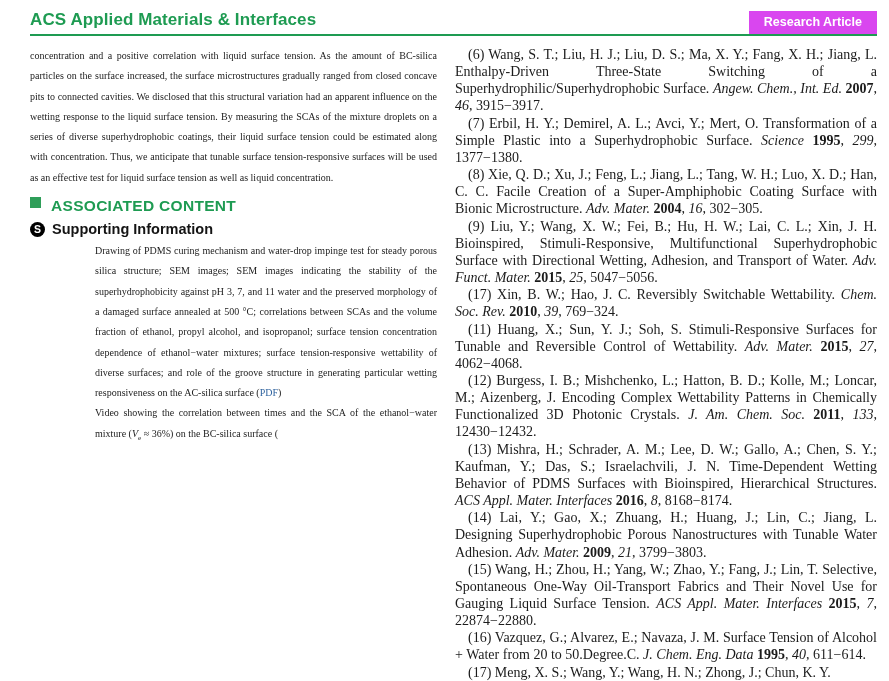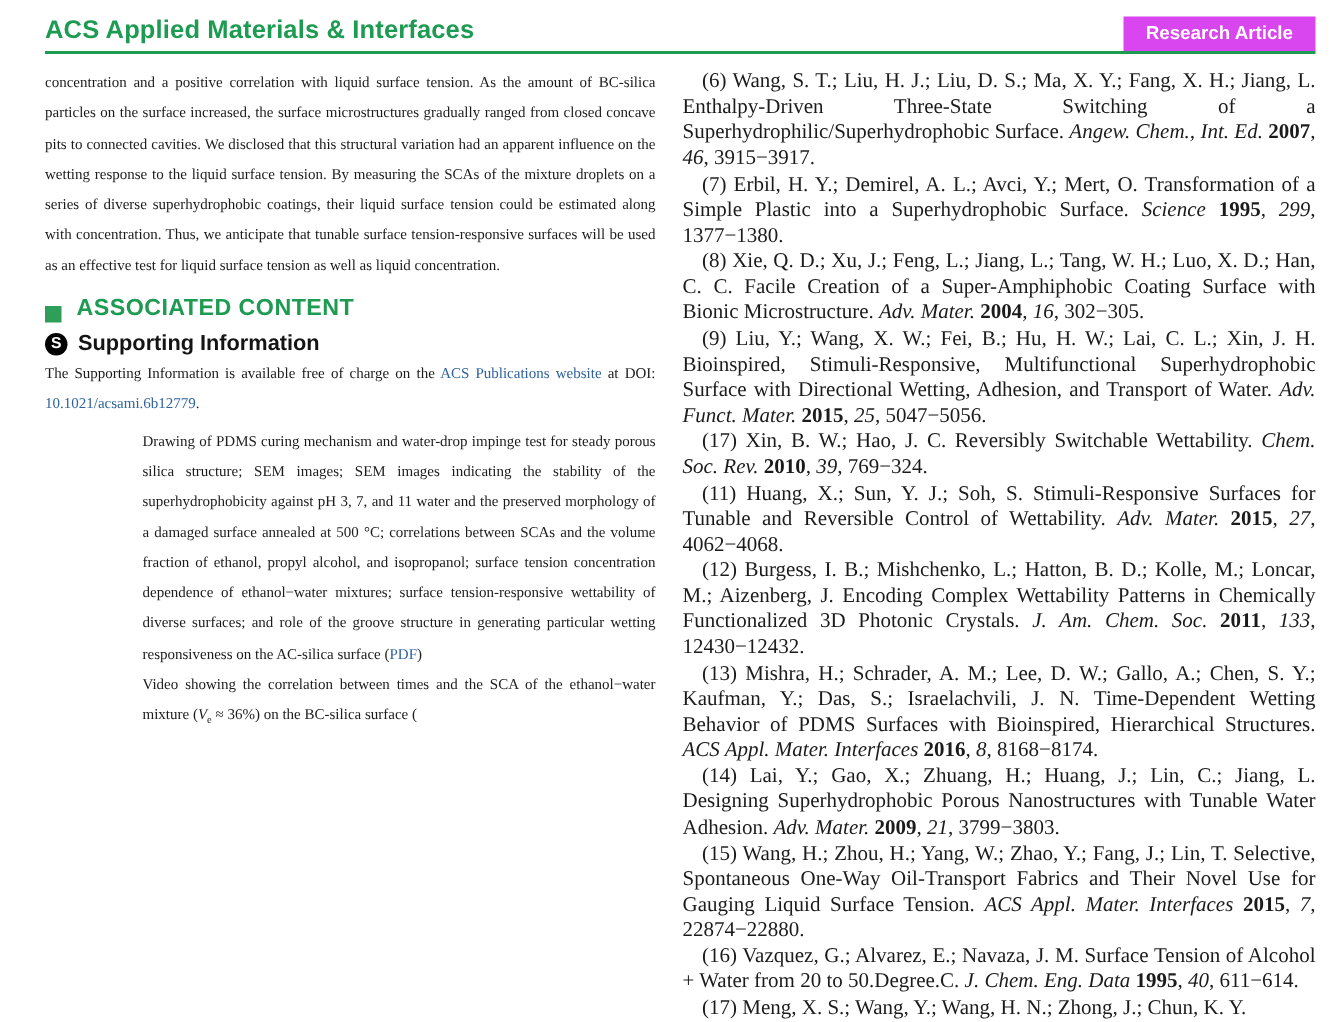--- a/index.html
+++ b/index.html
@@ -17,21 +17,21 @@
           font-family:"Liberation Sans",sans-serif;font-weight:bold;
           font-size:12.5px;line-height:23px;height:23px;padding:0 15px;
           white-space:nowrap;}
 
   
   .col-left{position:absolute;left:30px;top:46px;width:407px;}
   .col-right{position:absolute;left:455px;top:46px;width:422px;}
 
   .body-text{font-size:10px;line-height:20.3px;text-align:justify;margin:0;}
 
-  .section-heading{margin:9px 0 6px 0;display:flex;align-items:flex-end;gap:10px;
+  .section-heading{margin:9px 0 6px 0;display:flex;align-items:flex-start;gap:10px;
           font-family:"Liberation Sans",sans-serif;font-weight:bold;
           font-size:15.5px;color:#1e9b52;letter-spacing:0.3px;}
   .square{width:11px;height:11px;background:#2f9e59;flex:0 0 auto;}
 
   .sub-heading{margin:0 0 3px 0;display:flex;align-items:center;gap:7px;
           font-family:"Liberation Sans",sans-serif;font-weight:bold;
           font-size:14.5px;color:#141414;}
   .s-circle{width:15px;height:15px;border-radius:50%;background:#000;
           color:#fff;font-size:10.5px;font-weight:bold;
           display:inline-flex;align-items:center;justify-content:center;
@@ -66,21 +66,20 @@
     <h2 class="section-heading">
       <span class="square"></span>
       <span>ASSOCIATED CONTENT</span>
     </h2>
 
     <h3 class="sub-heading">
       <span class="s-circle">S</span>
       <span>Supporting Information</span>
     </h3>
 
-    <p class="body-text"><span class="s-normal">The Supporting Information is available free of charge on the </span><span class="s-link">ACS Publications website</span><span class="s-normal"> at DOI: </span><span class="s-link">10.1021/acsami.6b12779</span><span class="s-normal">.</span></p>
 
     <div class="si-list">
       <p class="body-text si-item"><span class="s-normal">Drawing of PDMS curing mechanism and water-drop impinge test for steady porous silica structure; SEM images; SEM images indicating the stability of the superhydrophobicity against pH 3, 7, and 11 water and the preserved morphology of a damaged surface annealed at 500 °C; correlations between SCAs and the volume fraction of ethanol, propyl alcohol, and isopropanol; surface tension concentration dependence of ethanol−water mixtures; surface tension-responsive wettability of diverse surfaces; and role of the groove structure in generating particular wetting responsiveness on the AC-silica surface (</span><span class="s-link">PDF</span><span class="s-normal">)</span></p>
       <p class="body-text si-item"><span class="s-normal">Video showing the correlation between times and the SCA of the ethanol−water mixture (</span><span class="s-italic">V</span><span class="s-sub">e</span><span class="s-normal"> ≈ 36%) on the BC-silica surface (</span></p>
     </div>
   </div>
 
   <div class="col-right">
     <p class="ref"><span class="s-normal">(6) Wang, S. T.; Liu, H. J.; Liu, D. S.; Ma, X. Y.; Fang, X. H.; Jiang, L. Enthalpy-Driven Three-State Switching of a Superhydrophilic/Superhydrophobic Surface. </span><span class="s-italic">Angew. Chem., Int. Ed.</span><span class="s-normal"> </span><span class="s-bold">2007</span><span class="s-normal">, </span><span class="s-italic">46</span><span class="s-normal">, 3915−3917.</span></p>
     <p class="ref"><span class="s-normal">(7) Erbil, H. Y.; Demirel, A. L.; Avci, Y.; Mert, O. Transformation of a Simple Plastic into a Superhydrophobic Surface. </span><span class="s-italic">Science</span><span class="s-normal"> </span><span class="s-bold">1995</span><span class="s-normal">, </span><span class="s-italic">299</span><span class="s-normal">, 1377−1380.</span></p>

